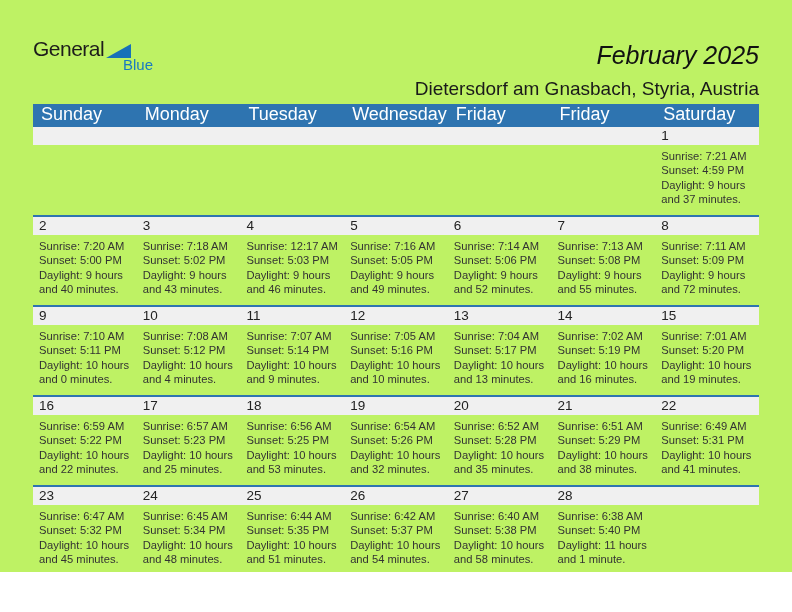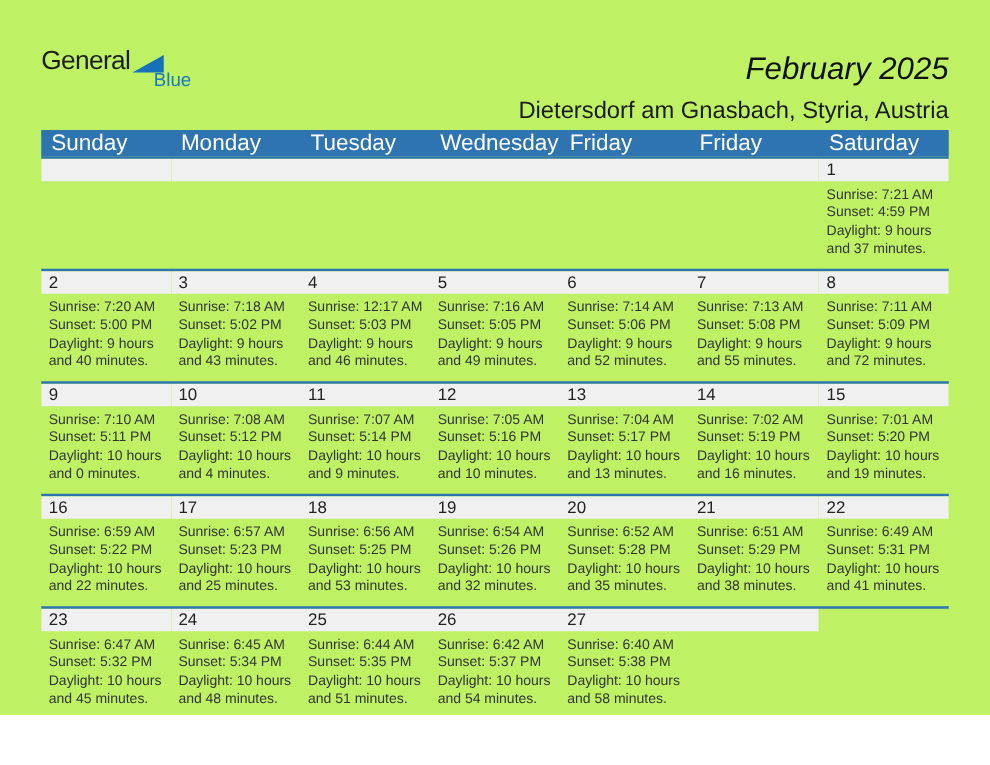--- a/index.html
+++ b/index.html
@@ -337,20 +337,29 @@
           <div class="day-cell">
             <div class="day-num">27</div>
             <div class="day-body">
               <div class="line">Sunrise: 6:40 AM</div>
               <div class="line">Sunset: 5:38 PM</div>
               <div class="line">Daylight: 10 hours</div>
               <div class="line">and 58 minutes.</div>
             </div>
           </div>
           <div class="day-cell">
+            <div class="day-num">28</div>
+            <div class="day-body">
+              <div class="line">Sunrise: 6:38 AM</div>
+              <div class="line">Sunset: 5:40 PM</div>
+              <div class="line">Daylight: 11 hours</div>
+              <div class="line">and 1 minute.</div>
+            </div>
+          </div>
+          <div class="day-cell">
             <div class="day-num"></div>
             <div class="day-body"></div>
           </div>
         </div>
       </div>
   </div>
 
 </div>
 
 </body></html>

